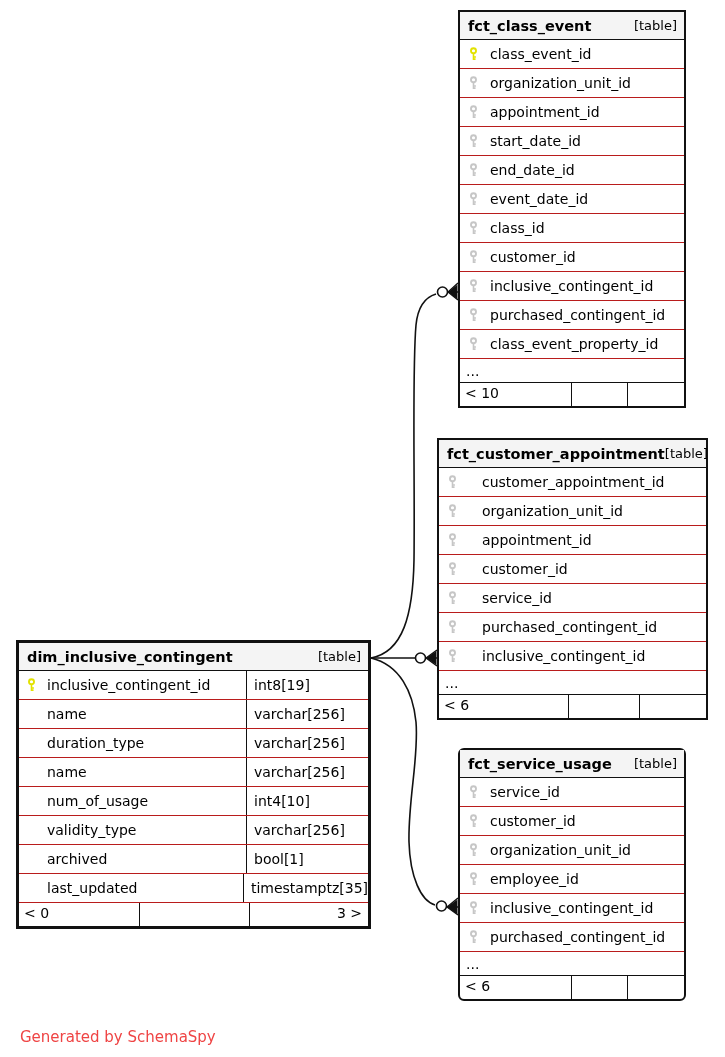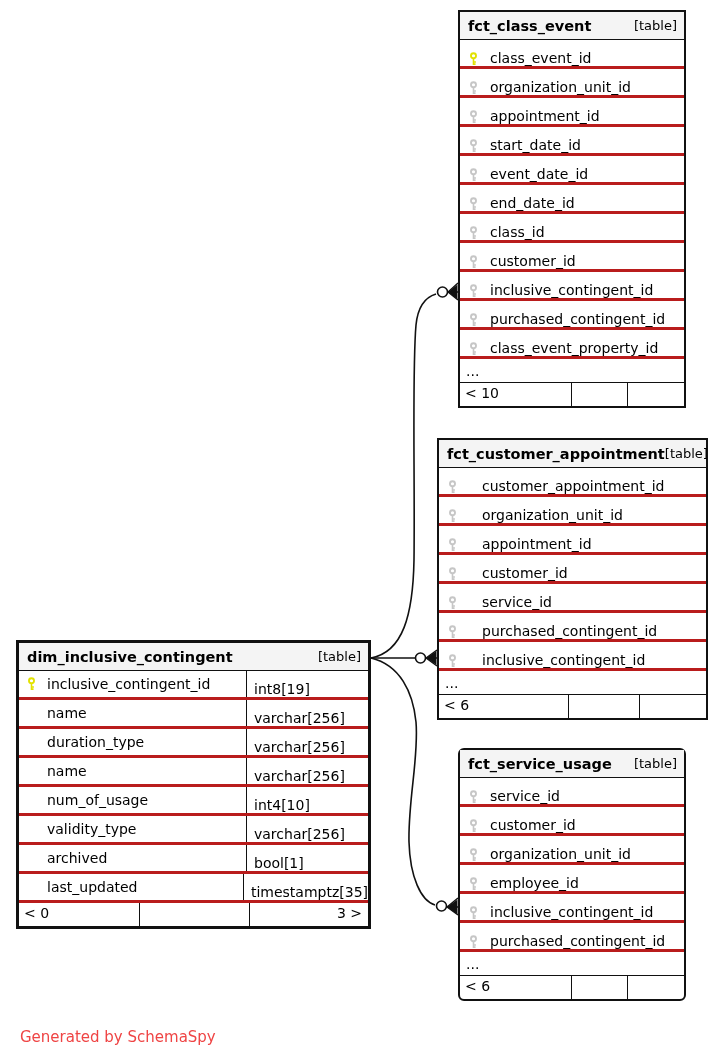--- a/index.html
+++ b/index.html
@@ -13,22 +13,22 @@
     box-sizing:border-box; font-size:14px;
   }
   .db-header {
     height:28px; box-sizing:border-box; border-bottom:1px solid #111;
     background:#f4f4f4; display:flex; justify-content:space-between;
     align-items:center; padding:0 7px 0 8px; white-space:nowrap;
   }
   .db-title { font-weight:bold; font-size:14.5px; }
   .db-badge { font-size:13px; font-weight:normal; }
   .col-row {
-    height:29px; box-sizing:border-box; border-bottom:3px solid #b91c1c;
-    display:flex; align-items:flex-end; padding-left:8px; white-space:nowrap;
+    height:29px; box-sizing:border-box; border-bottom:1px solid #b91c1c;
+    display:flex; align-items:center; padding-left:8px; white-space:nowrap;
   }
   .key { width:11px; height:14px; flex:0 0 11px; display:inline-flex; }
   .key.pk { color:#e2e200; }
   .key.fk { color:#c6c6c6; }
   .key.none { visibility:hidden; }
   .col-name { margin-left:11px; }
   #t-cust .col-name { margin-left:24px; }
   .ellipsis-row {
     height:24px; box-sizing:border-box; border-bottom:1px solid #111;
     display:flex; align-items:center; padding-left:6px;
@@ -105,30 +105,30 @@
         </span>
       <span class="col-name">start_date_id</span>
     </div>
     <div class="col-row">
       <span class="key fk">
           <svg viewBox="0 0 11 15" width="11" height="14">
             <circle cx="5.5" cy="4" r="2.7" fill="none" stroke="currentColor" stroke-width="2"></circle>
             <path d="M5.5 6.7V14M5.5 10.8h2.6M5.5 13h2.2" stroke="currentColor" stroke-width="1.7" fill="none"></path>
           </svg>
         </span>
+      <span class="col-name">end_date_id</span>
+    </div>
+    <div class="col-row">
+      <span class="key fk">
+          <svg viewBox="0 0 11 15" width="11" height="14">
+            <circle cx="5.5" cy="4" r="2.7" fill="none" stroke="currentColor" stroke-width="2"></circle>
+            <path d="M5.5 6.7V14M5.5 10.8h2.6M5.5 13h2.2" stroke="currentColor" stroke-width="1.7" fill="none"></path>
+          </svg>
+        </span>
       <span class="col-name">event_date_id</span>
-    </div>
-    <div class="col-row">
-      <span class="key fk">
-          <svg viewBox="0 0 11 15" width="11" height="14">
-            <circle cx="5.5" cy="4" r="2.7" fill="none" stroke="currentColor" stroke-width="2"></circle>
-            <path d="M5.5 6.7V14M5.5 10.8h2.6M5.5 13h2.2" stroke="currentColor" stroke-width="1.7" fill="none"></path>
-          </svg>
-        </span>
-      <span class="col-name">end_date_id</span>
     </div>
     <div class="col-row">
       <span class="key fk">
           <svg viewBox="0 0 11 15" width="11" height="14">
             <circle cx="5.5" cy="4" r="2.7" fill="none" stroke="currentColor" stroke-width="2"></circle>
             <path d="M5.5 6.7V14M5.5 10.8h2.6M5.5 13h2.2" stroke="currentColor" stroke-width="1.7" fill="none"></path>
           </svg>
         </span>
       <span class="col-name">class_id</span>
     </div>

